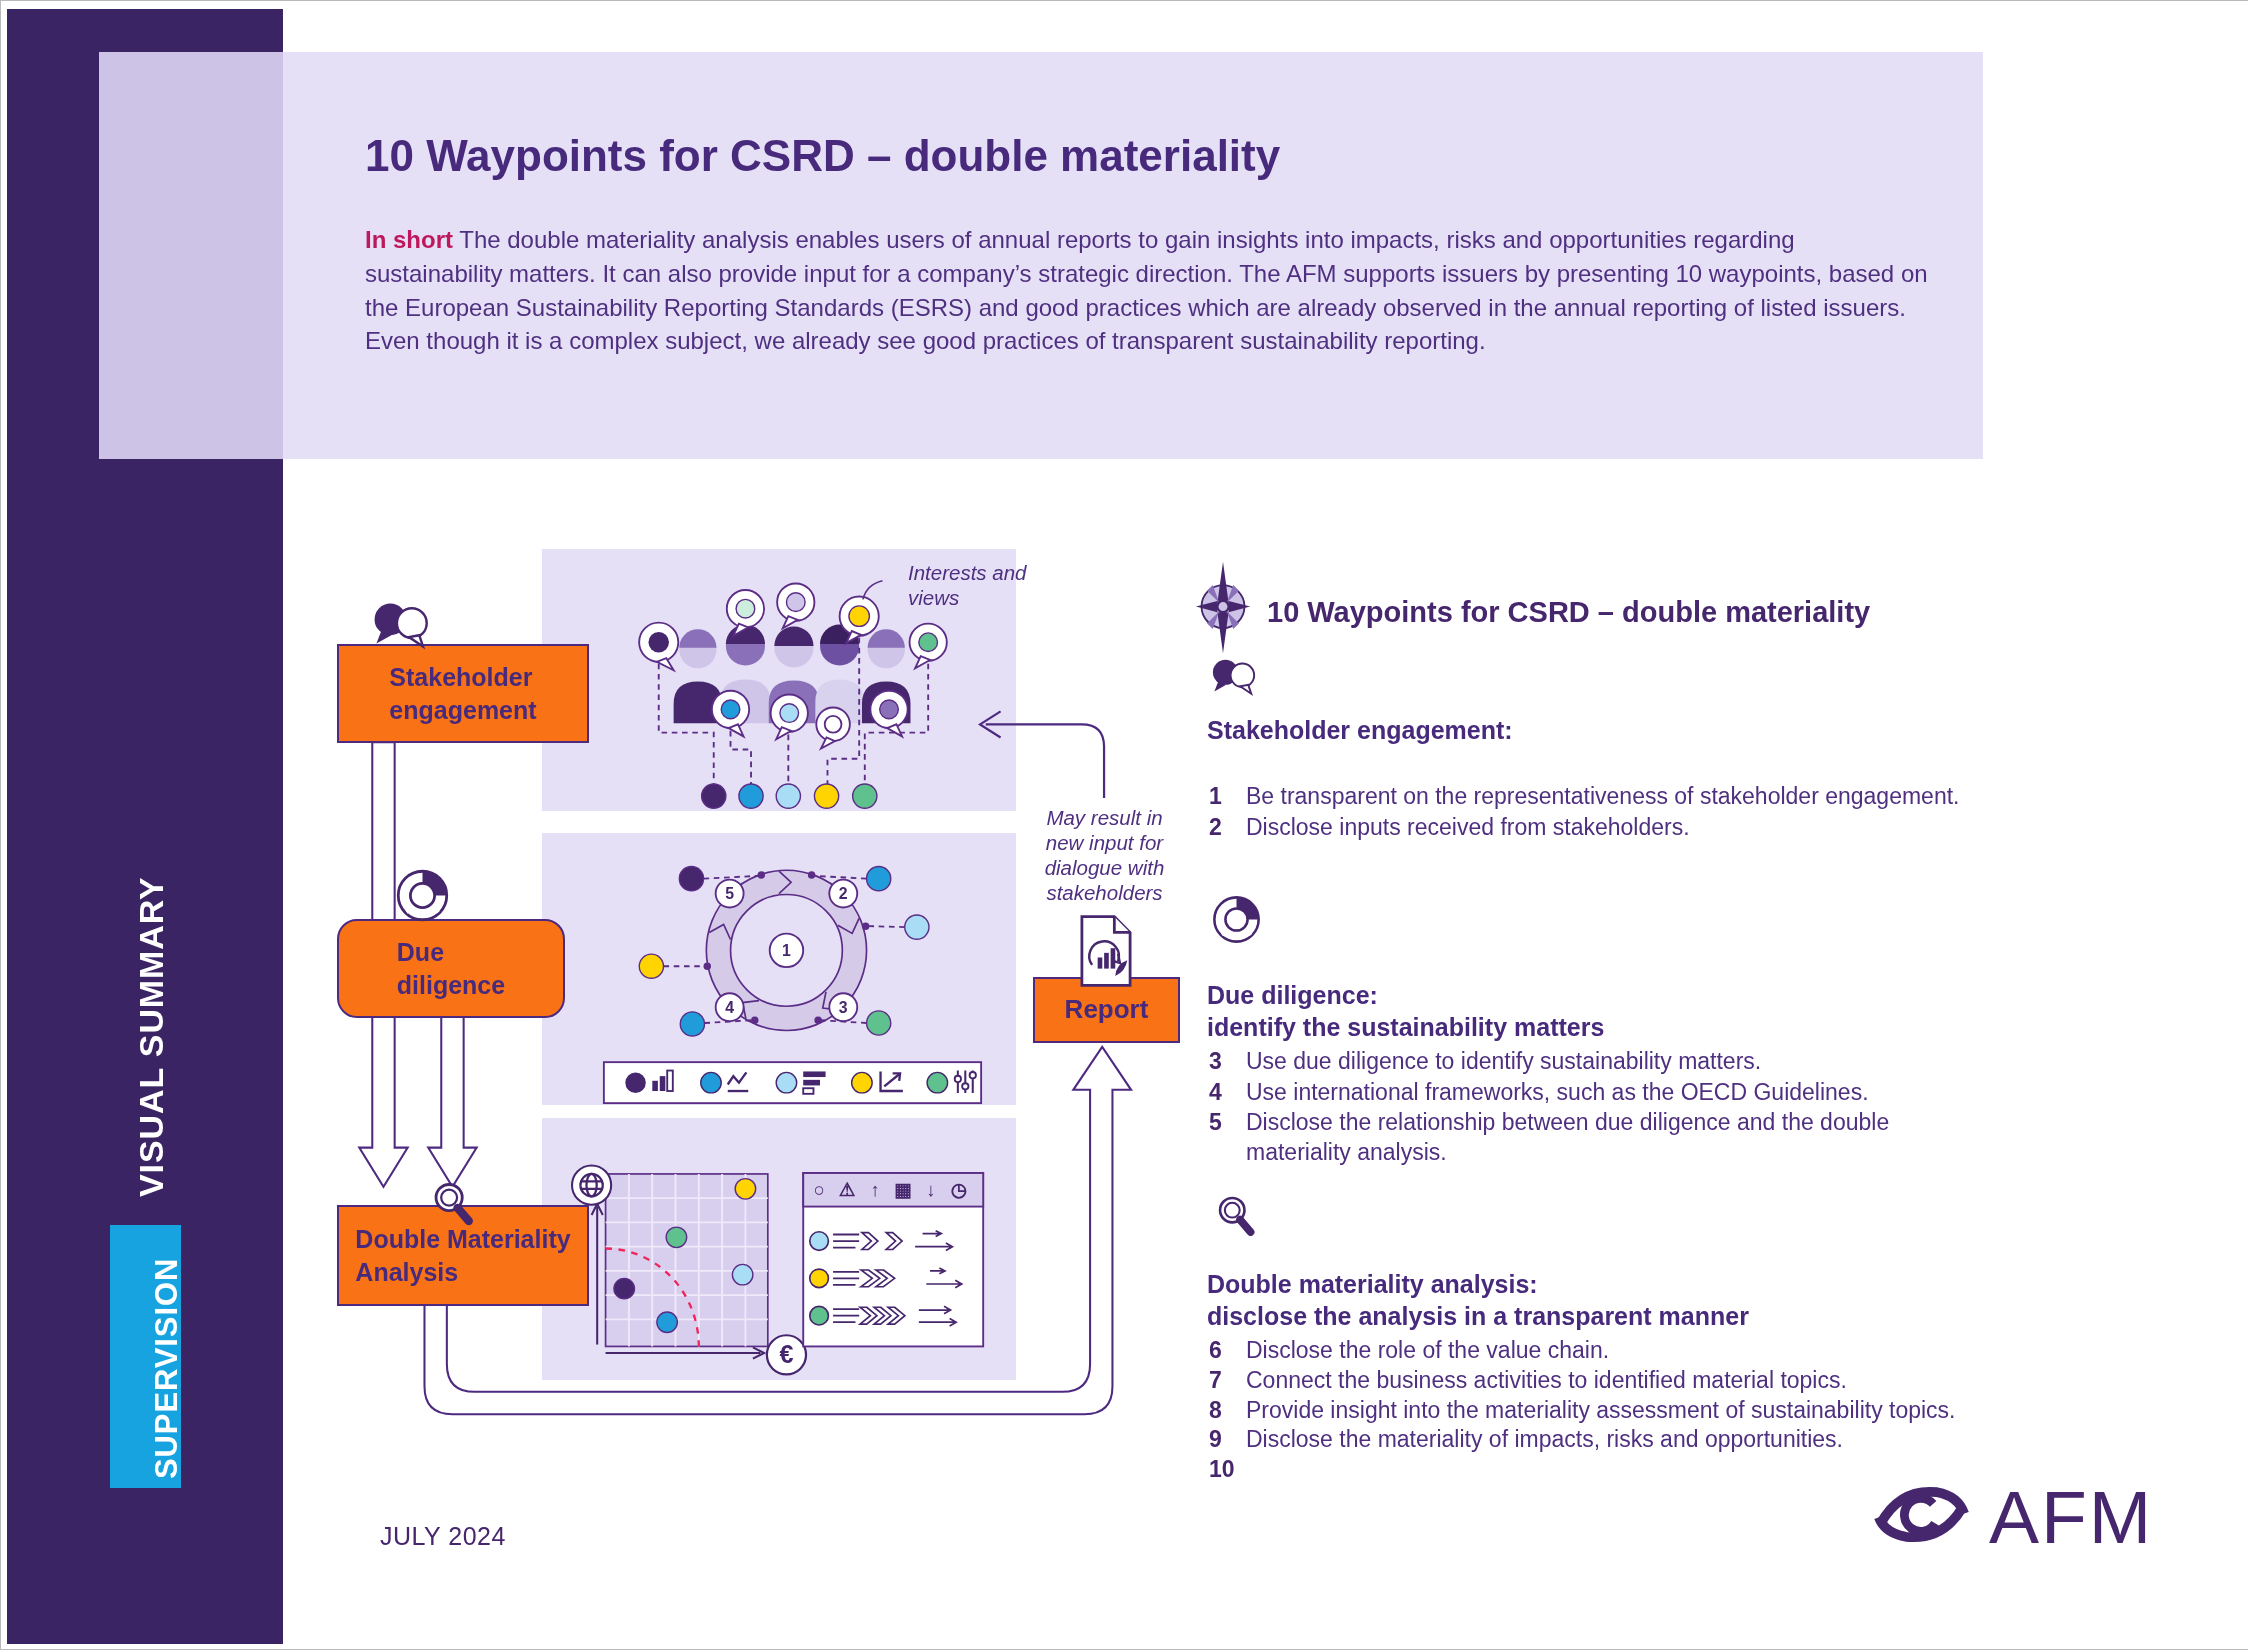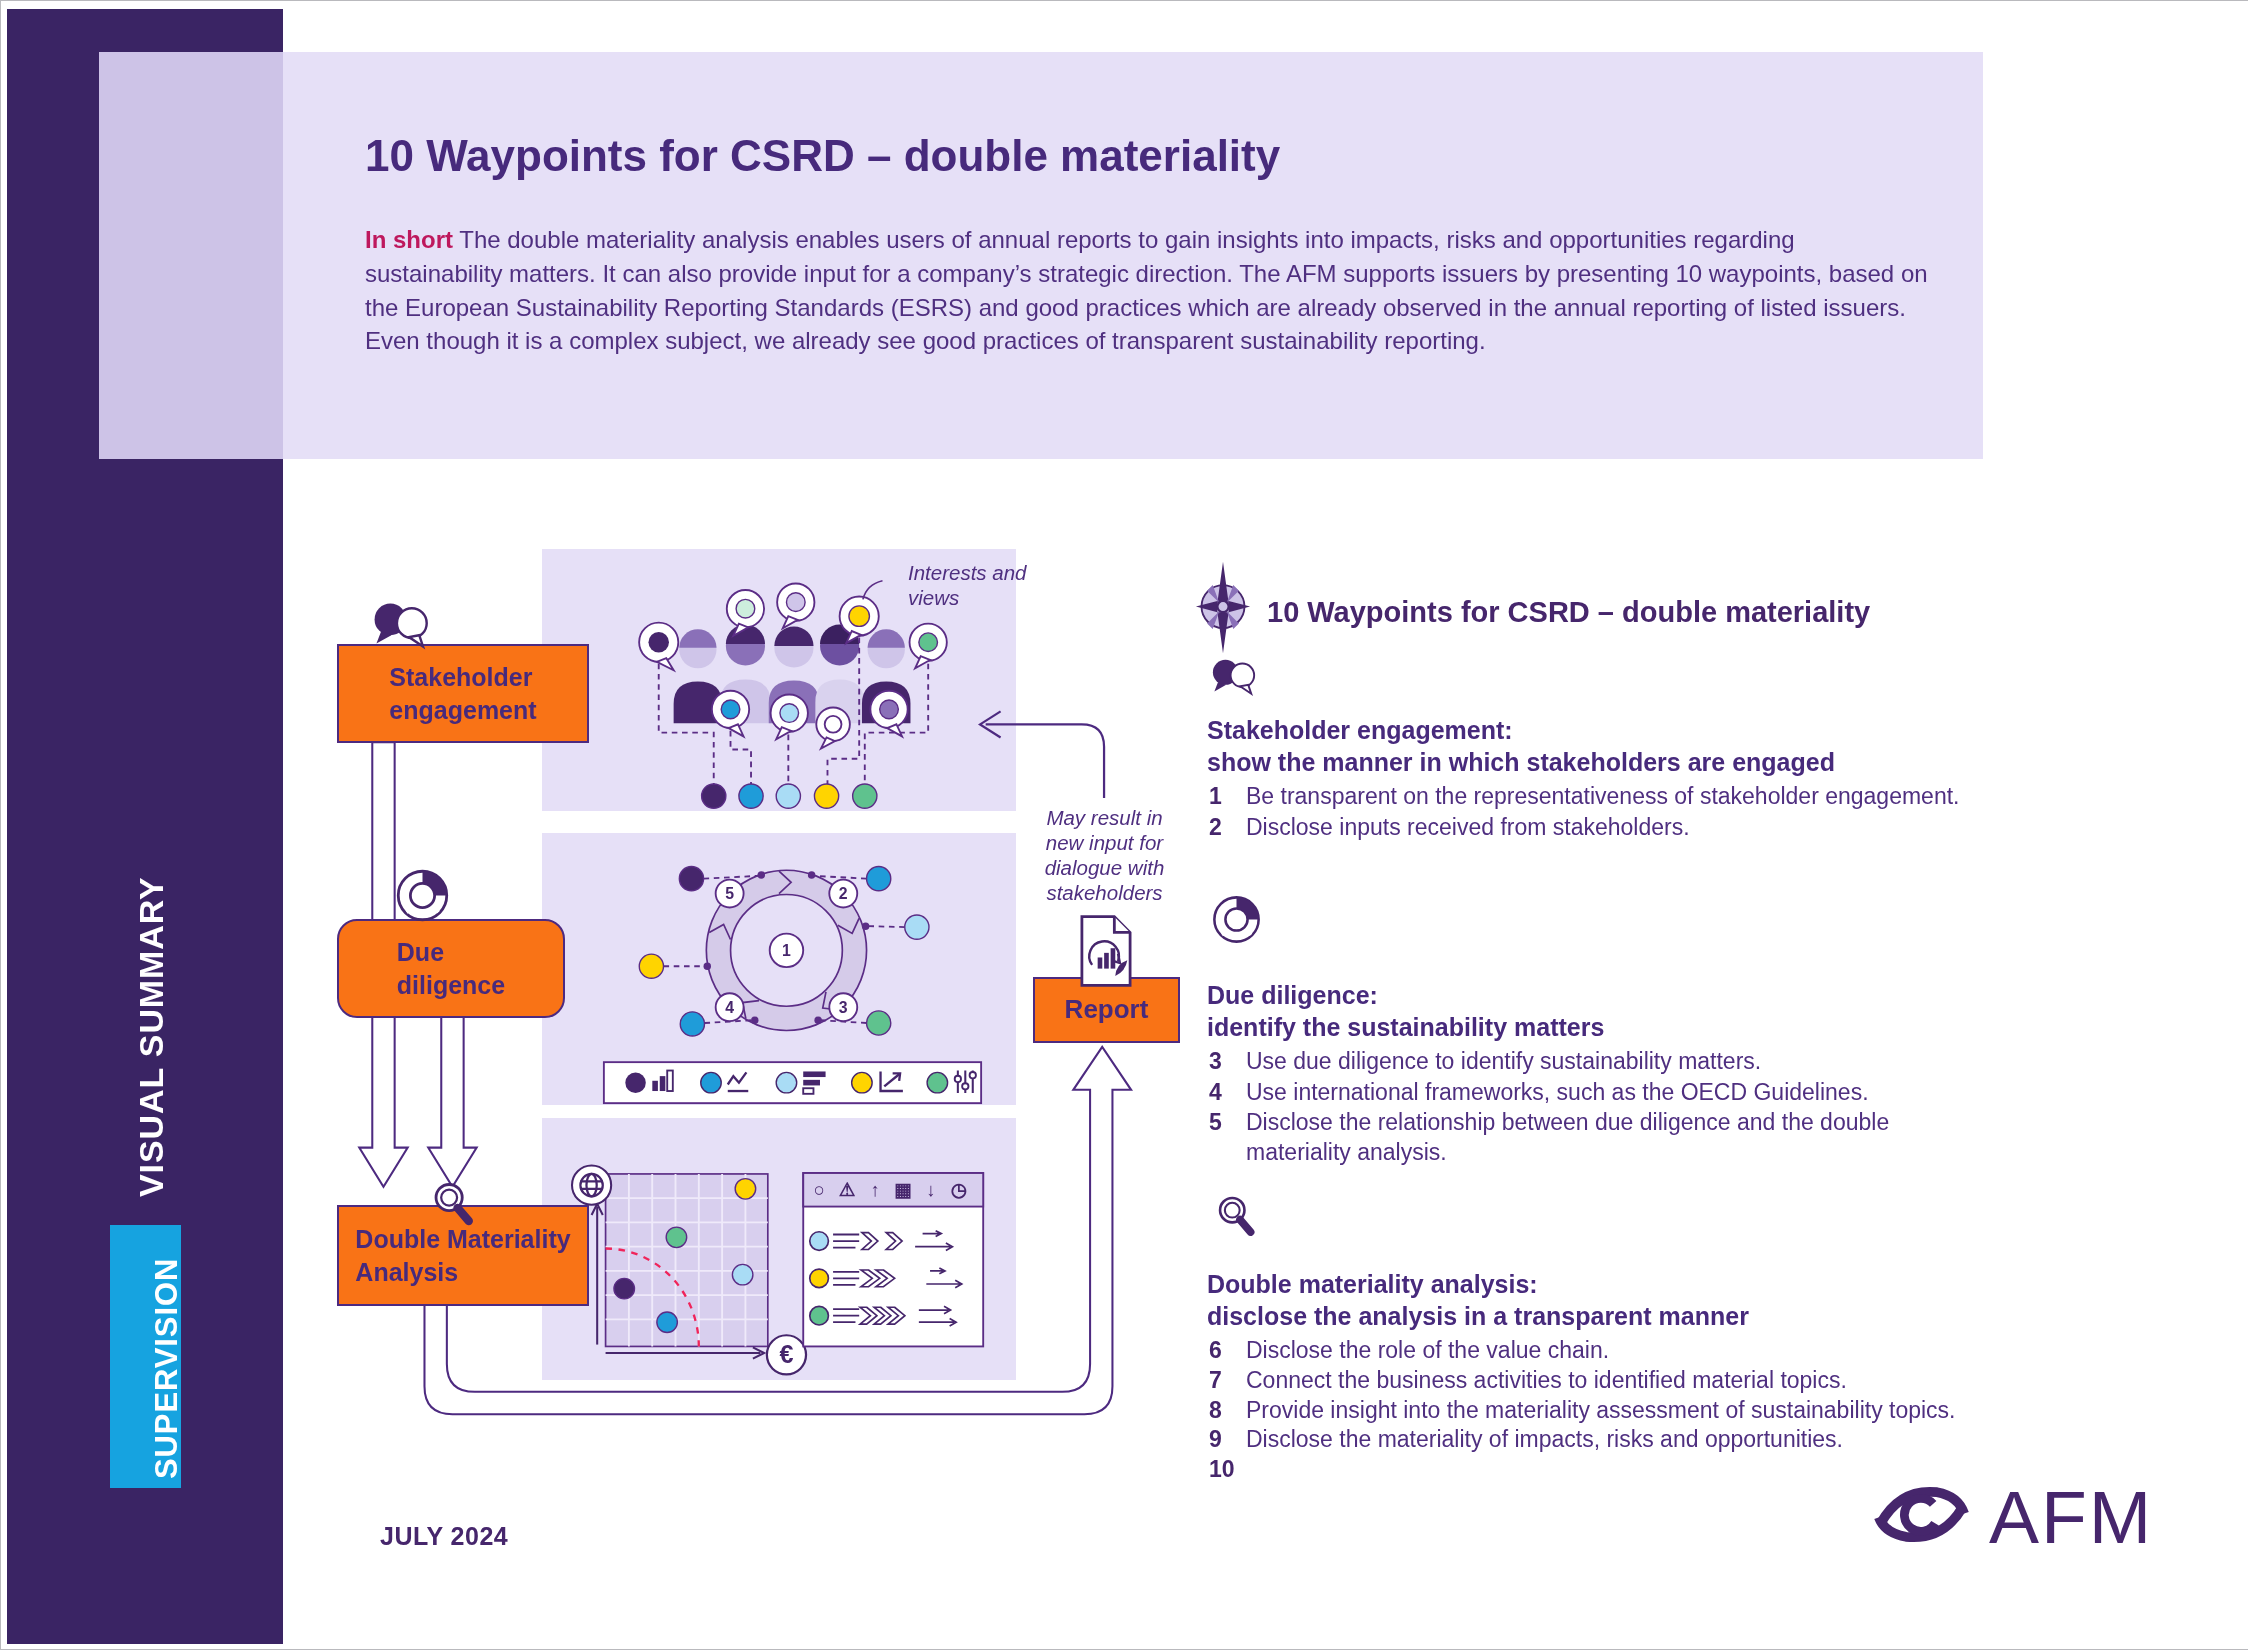--- a/index.html
+++ b/index.html
@@ -37,21 +37,21 @@
   .note{font-style:italic;color:#4f2f80;font-size:20.5px;line-height:1.22;}
   .interests-note{left:343px;top:11.2px;width:123px;margin-left:23px;}
   .result-note{left:1031px;top:804px;width:145px;text-align:center;z-index:6;}
   .overlay{left:0;top:0;z-index:5;pointer-events:none;}
   
   .wp-heading{left:1266px;top:595px;font-size:29px;font-weight:bold;color:#46266c;}
   .sec-title{font-size:25px;font-weight:bold;color:#472a7c;line-height:1.26;}
   .item{display:flex;font-size:23px;color:#4f2f80;line-height:1.3;}
   .item .num{width:37px;font-weight:bold;color:#46266c;flex:none;}
   
-  .date{left:379px;top:1521px;font-size:25px;font-weight:bold;color:#46266c;letter-spacing:0.5px;}
+  .date{left:379px;top:1521px;font-size:25px;font-weight:normal;color:#46266c;letter-spacing:0.5px;}
   .afm-text{left:1988px;top:1473px;font-size:75px;font-weight:normal;color:#46266c;letter-spacing:1.9px;}
   svg text{font-family:"Liberation Sans",sans-serif;}
   .svgtxt-dejavu{font-family:"DejaVu Sans",sans-serif;}
 </style>
 </head>
 <body>
 
 <div id="page">
 
   <div class="abs left-band"></div>
@@ -386,21 +386,20 @@
   </svg>
   <div class="abs wp-heading">10 Waypoints for CSRD – double materiality</div>
 
   <svg class="abs" style="left:1206px;top:653px" width="56" height="47" viewBox="0 0 76 60">
     <circle cx="25" cy="23" r="17" fill="#46266c"></circle>
       <path d="M15,36 L10,49 L26,40 Z" fill="#46266c"></path>
     <circle cx="48" cy="27" r="16" fill="#fff" stroke="#46266c" stroke-width="2.6"></circle>
       <path d="M56,40 L60,52 L45,42 Z" fill="#fff" stroke="#46266c" stroke-width="2.6"></path>
   </svg>
   <div class="abs sec-title" style="left:1206px;top:714px">Stakeholder engagement:</div>
-  <div class="abs sec-title" style="left:1206px;top:746px">show the manner in which stakeholders are engaged</div>
   <div class="abs item" style="left:1208px;top:781px;width:895px">
     <span class="num">1</span>
     <span>Be transparent on the representativeness of stakeholder engagement.</span>
   </div>
   <div class="abs item" style="left:1208px;top:812px;width:895px">
     <span class="num">2</span>
     <span>Disclose inputs received from stakeholders.</span>
   </div>
 
   <svg class="abs" style="left:1204px;top:887px" width="63" height="63" viewBox="0 0 74 74">

